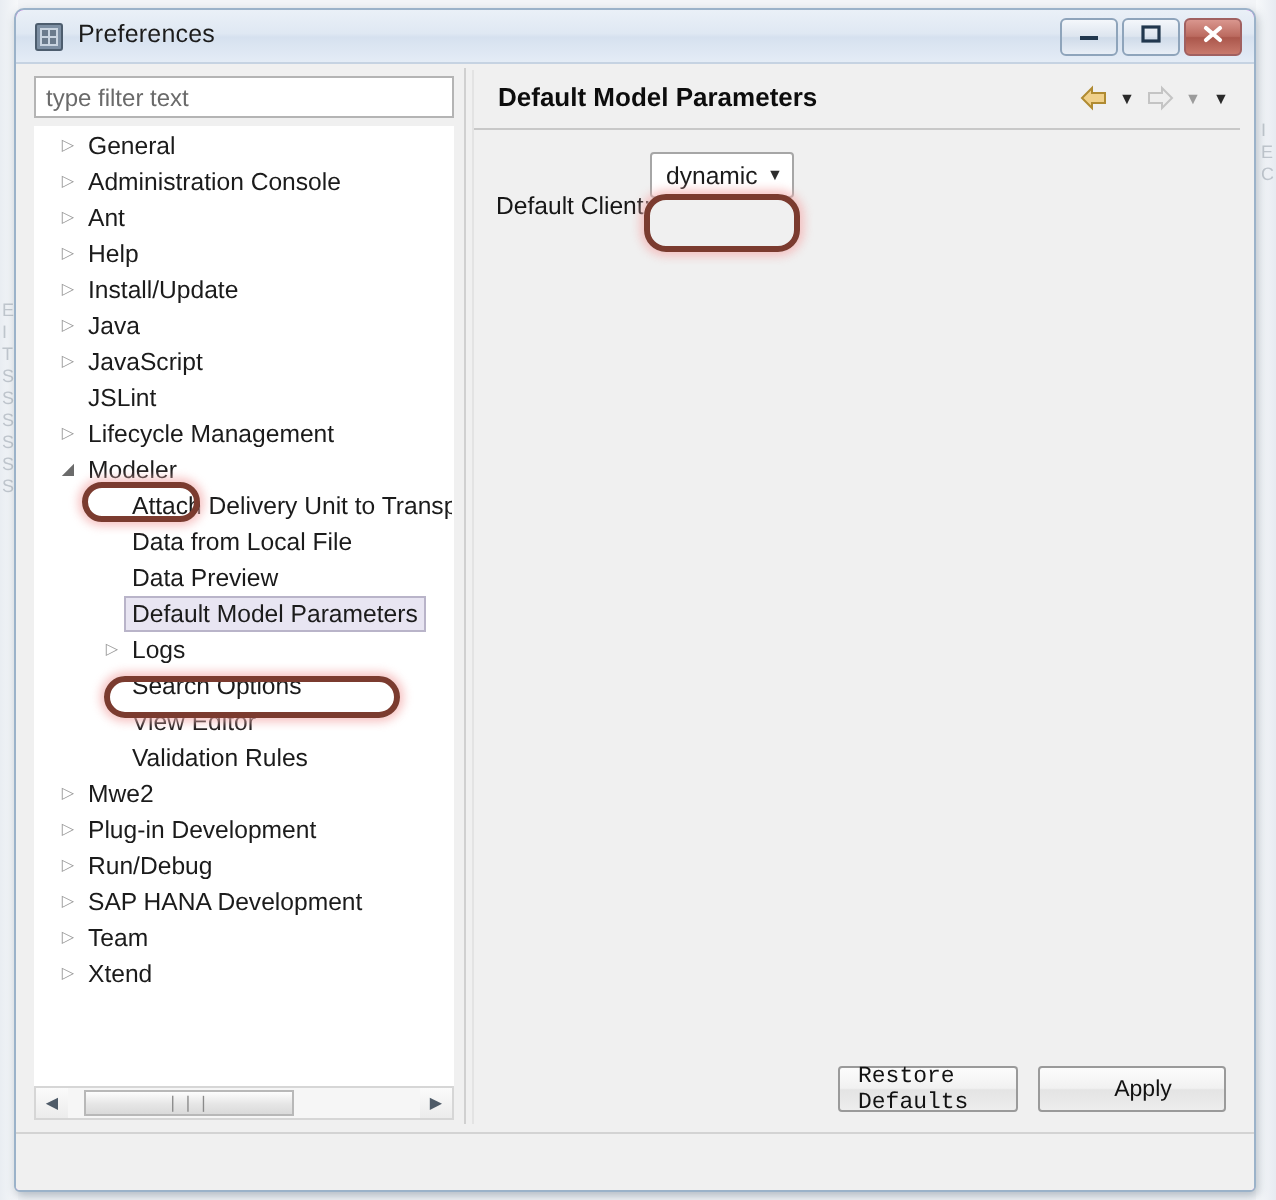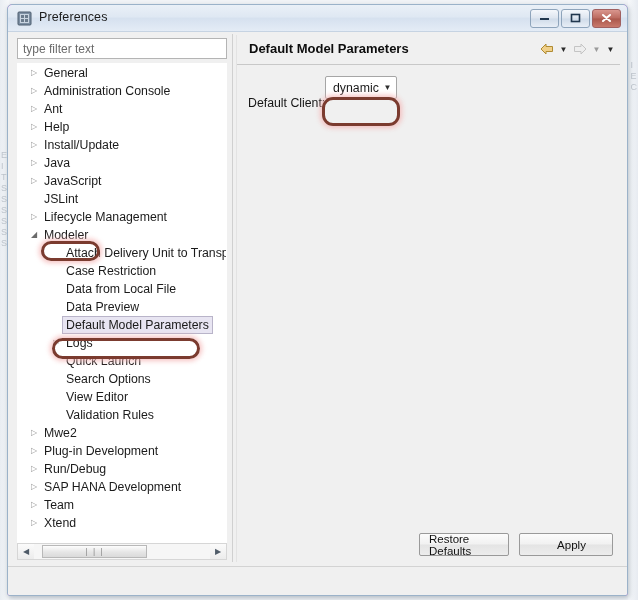--- a/index.html
+++ b/index.html
@@ -233,21 +233,21 @@
     border: 1px solid #9a9a9a;
     border-radius: 2px;
     background: linear-gradient(to bottom,#fcfcfc,#f1f1f1 48%,#e4e4e4 52%,#ededed);
     font-family: "Liberation Sans", sans-serif;
     font-size: 11.5px;
     color: #121212;
     display: flex; align-items: center; justify-content: center;
     cursor: default;
   }
   #btn-apply { width: 94px; padding-left: 20px; }
-  #btn-restore { width: 90px; }
+  #btn-restore { width: 90px; font-family: Liberation Mono, monospace; }
 
   
   #footsep {
     position: absolute; left: 0; top: 534px;
     width: 619px; height: 1px; background: #d3d3d3;
   }
   #footer {
     position: absolute; left: 0; top: 535px;
     width: 619px; height: 55px;
     background: #f0f0f0;
@@ -367,37 +367,31 @@
             <span class="lbl">Lifecycle Management</span>
           </div>
           <div class="trow lvl1">
             <span class="arr open">◢</span>
             <span class="lbl">Modeler</span>
           </div>
           <div class="trow lvl2">
             <span class="lbl">Attach Delivery Unit to Transport</span>
           </div>
           <div class="trow lvl2">
-            <span class="lbl">Case Restriction</span>
-          </div>
-          <div class="trow lvl2">
             <span class="lbl">Data from Local File</span>
           </div>
           <div class="trow lvl2">
             <span class="lbl">Data Preview</span>
           </div>
           <div class="trow lvl2 sel">
             <span class="lbl">Default Model Parameters</span>
           </div>
           <div class="trow lvl2">
             <span class="arr">▷</span>
             <span class="lbl">Logs</span>
-          </div>
-          <div class="trow lvl2">
-            <span class="lbl">Quick Launch</span>
           </div>
           <div class="trow lvl2">
             <span class="lbl">Search Options</span>
           </div>
           <div class="trow lvl2">
             <span class="lbl">View Editor</span>
           </div>
           <div class="trow lvl2">
             <span class="lbl">Validation Rules</span>
           </div>

